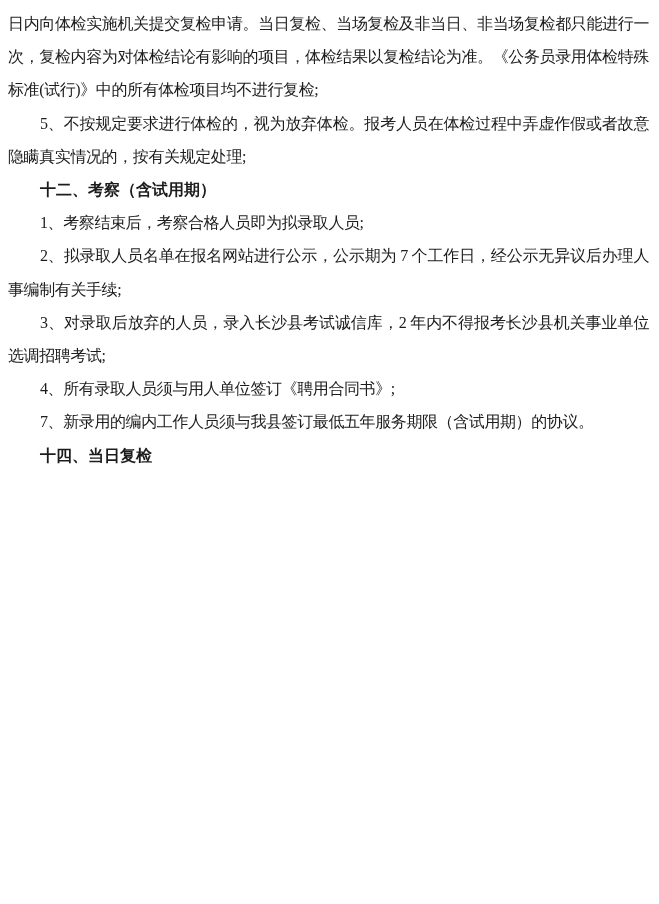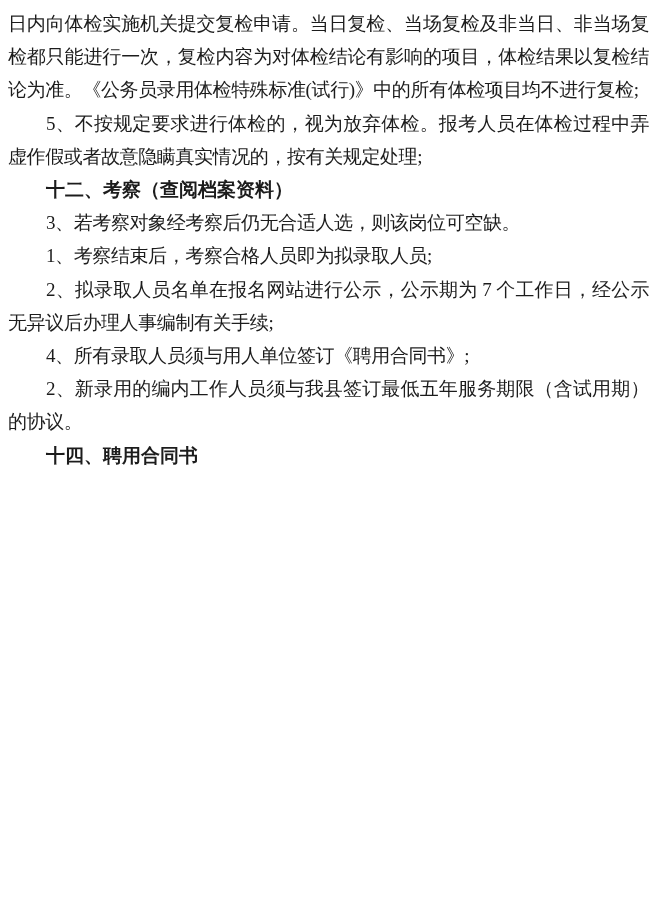--- a/index.html
+++ b/index.html
@@ -11,21 +11,21 @@
     height: 904px;
     background: #ffffff;
     overflow: hidden;
   }
   .doc {
     box-sizing: border-box;
     width: 659px;
     height: 743px;
     padding: 7px 10px 0 8px;
     font-family: "Liberation Serif", "DejaVu Serif", serif;
-    font-size: 19px;
+    font-size: 16px;
     line-height: 33.2px;
     letter-spacing: -0.4px;
     color: #1c1c1c;
     text-align: justify;
     text-justify: inter-ideograph;
   }
   .doc p {
     margin: 0;
     padding: 0;
     word-break: break-all;
@@ -38,21 +38,21 @@
     letter-spacing: 0;
   }
 </style>
 </head>
 <body>
 
 <div class="doc">
   <div>
       <p class="">日内向体检实施机关提交复检申请。当日复检、当场复检及非当日、非当场复检都只能进行一次，复检内容为对体检结论有影响的项目，体检结果以复检结论为准。《公务员录用体检特殊标准(试行)》中的所有体检项目均不进行复检;</p>
       <p class="indent">5、不按规定要求进行体检的，视为放弃体检。报考人员在体检过程中弄虚作假或者故意隐瞒真实情况的，按有关规定处理;</p>
-      <p class="heading indent">十二、考察（查阅档案资料）</p>
-      <p class="indent">3、若考察对象经考察后仍无合适人选，则该岗位可空缺。</p>
+      <p class="heading indent">十二、考察（含试用期）</p>
       <p class="indent">1、考察结束后，考察合格人员即为拟录取人员;</p>
       <p class="indent">2、拟录取人员名单在报名网站进行公示，公示期为 7 个工作日，经公示无异议后办理人事编制有关手续;</p>
+      <p class="indent">3、对录取后放弃的人员，录入长沙县考试诚信库，2 年内不得报考长沙县机关事业单位选调招聘考试;</p>
       <p class="indent">4、所有录取人员须与用人单位签订《聘用合同书》;</p>
-      <p class="indent">2、新录用的编内工作人员须与我县签订最低五年服务期限（含试用期）的协议。</p>
-      <p class="heading indent">十四、聘用合同书</p>
+      <p class="indent">7、新录用的编内工作人员须与我县签订最低五年服务期限（含试用期）的协议。</p>
+      <p class="heading indent">十四、当日复检</p>
     </div>
 </div>
 
 </body></html>

